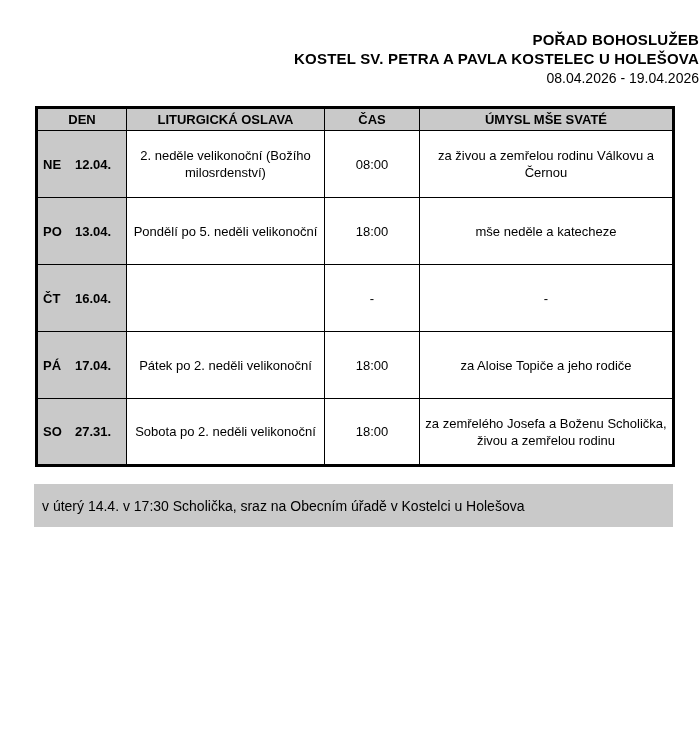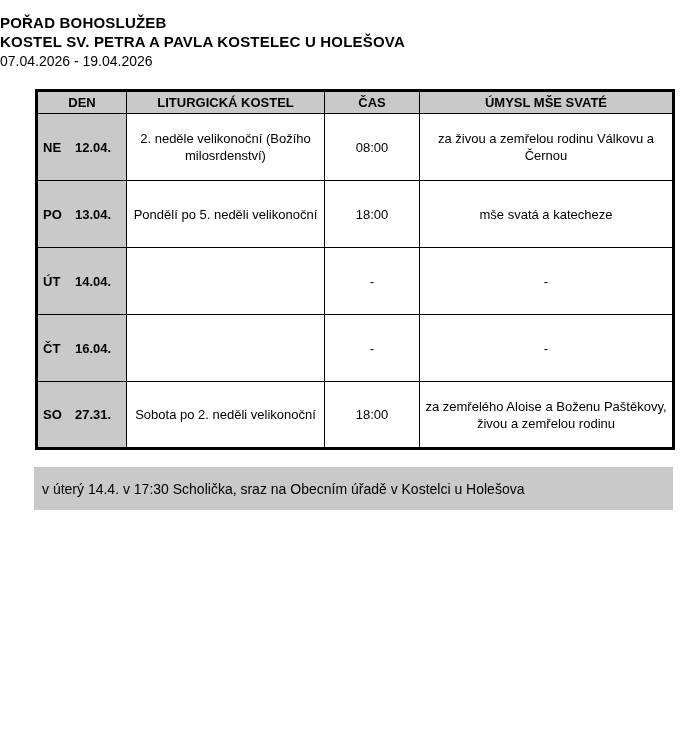--- a/index.html
+++ b/index.html
@@ -9,22 +9,22 @@
     color: #000000;
     font-family: "Liberation Sans", sans-serif;
   }
   .page {
     width: 699px;
     height: 733px;
     position: relative;
     background: #ffffff;
   }
   .doc-header {
-    padding-top: 13px;
-    text-align: left;
+    padding-top: 30px;
+    text-align: right;
   }
   .doc-title {
     font-size: 15px;
     font-weight: bold;
     line-height: 19px;
     letter-spacing: 0.2px;
   }
   .doc-daterange {
     font-size: 14px;
     line-height: 20px;
@@ -86,67 +86,67 @@
   }
 </style>
 </head>
 <body>
 
 <div class="page">
 
   <div class="doc-header">
     <div class="doc-title">POŘAD BOHOSLUŽEB</div>
     <div class="doc-title">KOSTEL SV. PETRA A PAVLA KOSTELEC U HOLEŠOVA</div>
-    <div class="doc-daterange">07.04.2026 - 19.04.2026</div>
+    <div class="doc-daterange">08.04.2026 - 19.04.2026</div>
   </div>
 
   <table class="schedule">
     <colgroup>
       <col class="c-day">
         <col class="c-cel">
         <col class="c-time">
         <col class="c-int">
     </colgroup>
     <thead>
       <tr>
         <th>DEN</th>
-        <th>LITURGICKÁ KOSTEL</th>
+        <th>LITURGICKÁ OSLAVA</th>
         <th>ČAS</th>
         <th>ÚMYSL MŠE SVATÉ</th>
       </tr>
     </thead>
     <tbody>
       <tr>
         <td class="day-cell"><span class="day-abbr">NE</span><span class="day-date">12.04.</span></td>
         <td class="celebration-cell">2. neděle velikonoční (Božího milosrdenství)</td>
         <td class="time-cell">08:00</td>
         <td class="intention-cell">za živou a zemřelou rodinu Válkovu a Černou</td>
       </tr>
       <tr>
         <td class="day-cell"><span class="day-abbr">PO</span><span class="day-date">13.04.</span></td>
         <td class="celebration-cell">Pondělí po 5. neděli velikonoční</td>
         <td class="time-cell">18:00</td>
-        <td class="intention-cell">mše svatá a katecheze</td>
-      </tr>
-      <tr>
-        <td class="day-cell"><span class="day-abbr">ÚT</span><span class="day-date">14.04.</span></td>
-        <td class="celebration-cell"></td>
-        <td class="time-cell">-</td>
-        <td class="intention-cell">-</td>
+        <td class="intention-cell">mše neděle a katecheze</td>
       </tr>
       <tr>
         <td class="day-cell"><span class="day-abbr">ČT</span><span class="day-date">16.04.</span></td>
         <td class="celebration-cell"></td>
         <td class="time-cell">-</td>
         <td class="intention-cell">-</td>
       </tr>
       <tr>
+        <td class="day-cell"><span class="day-abbr">PÁ</span><span class="day-date">17.04.</span></td>
+        <td class="celebration-cell">Pátek po 2. neděli velikonoční</td>
+        <td class="time-cell">18:00</td>
+        <td class="intention-cell">za Aloise Topiče a jeho rodiče</td>
+      </tr>
+      <tr>
         <td class="day-cell"><span class="day-abbr">SO</span><span class="day-date">27.31.</span></td>
         <td class="celebration-cell">Sobota po 2. neděli velikonoční</td>
         <td class="time-cell">18:00</td>
-        <td class="intention-cell">za zemřelého Aloise a Boženu Paštěkovy, živou a zemřelou rodinu</td>
+        <td class="intention-cell">za zemřelého Josefa a Boženu Scholička, živou a zemřelou rodinu</td>
       </tr>
     </tbody>
   </table>
 
   <div class="footer-note">v úterý 14.4. v 17:30 Scholička, sraz na Obecním úřadě v Kostelci u Holešova</div>
 
 </div>
 
 </body></html>

